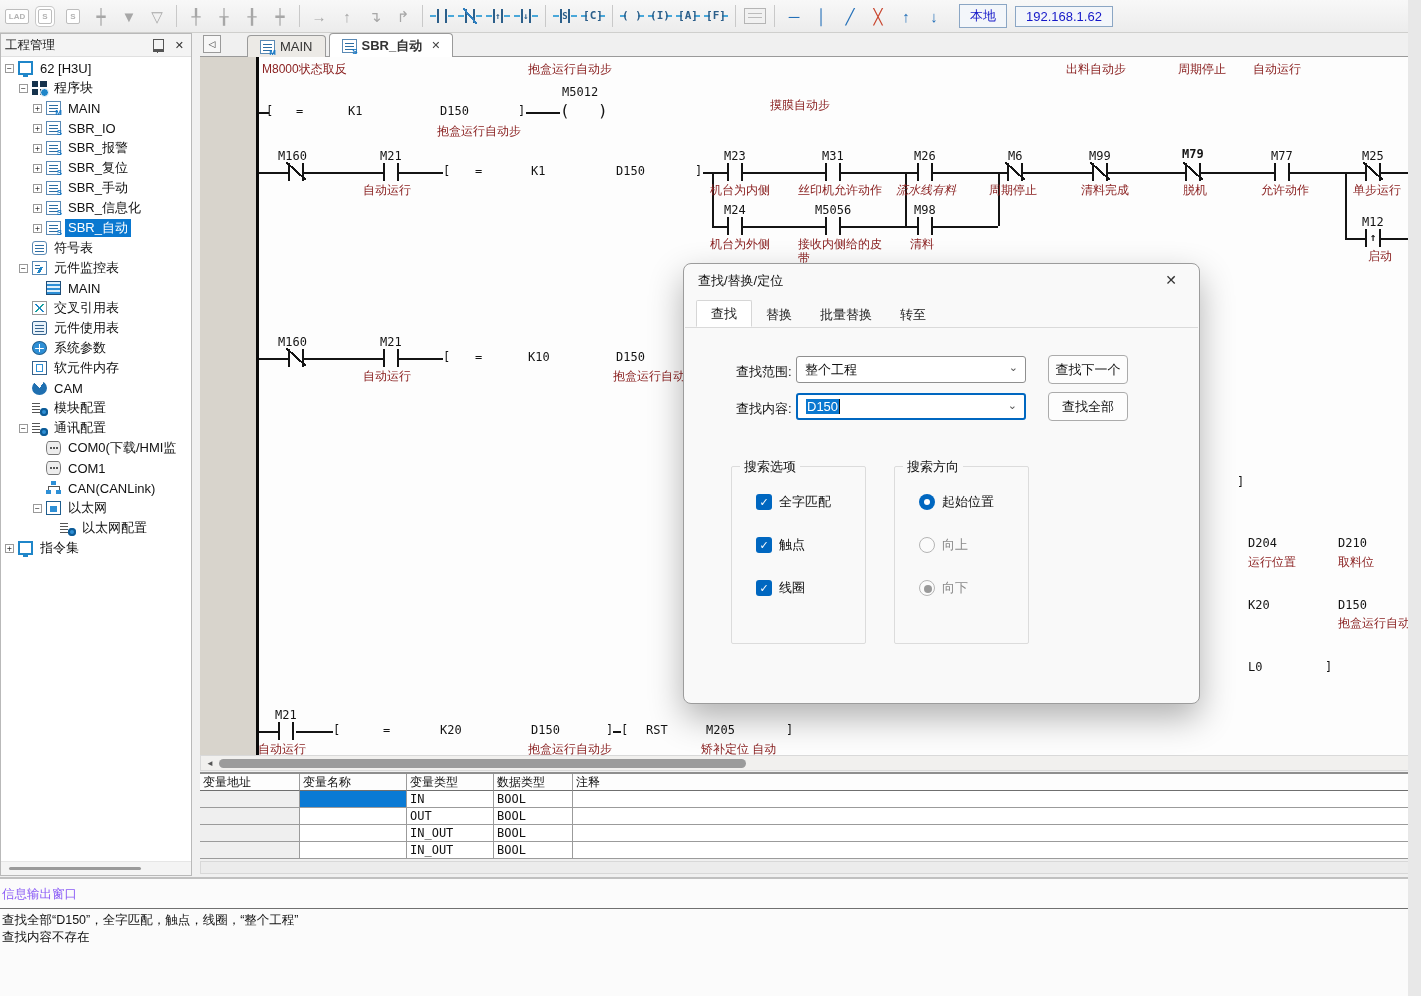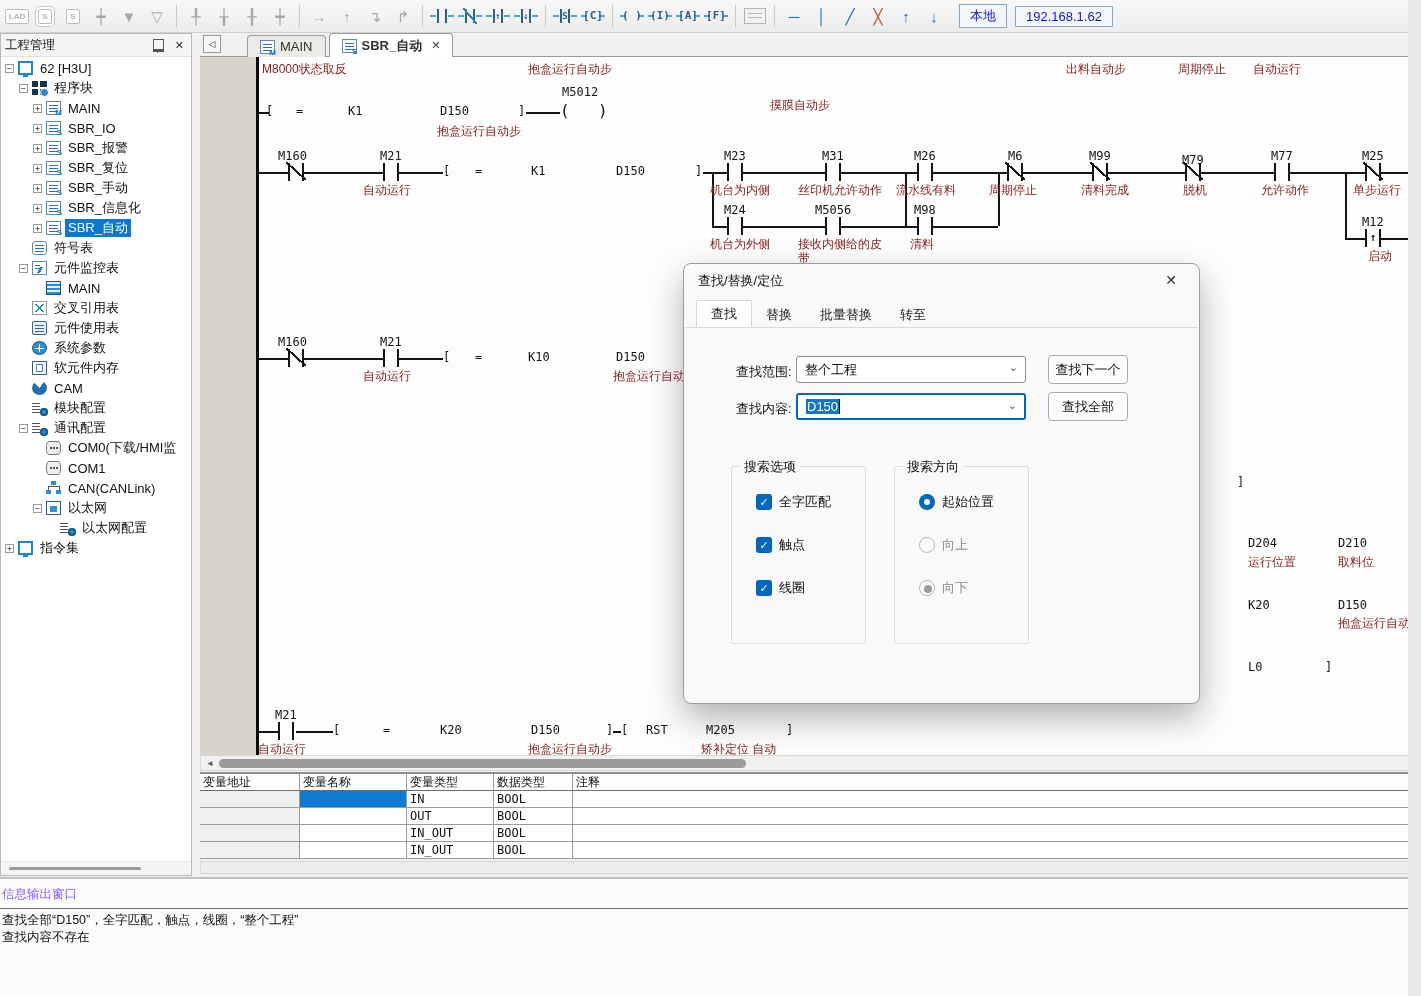--- a/index.html
+++ b/index.html
@@ -516,30 +516,30 @@
       <div class="vwire" style="height: 54px; left: 512px; top: 115px;"></div>
       <div class="ct no" style="left: 527px; top: 106px;"></div>
       <div class="dev" style="left: 524px; top: 92px;">M23</div>
       <div class="cmt" style="left: 510px; top: 125px;">机台为内侧</div>
       <div class="ct no" style="left: 625px; top: 106px;"></div>
       <div class="dev" style="left: 622px; top: 92px;">M31</div>
       <div class="cmt" style="left: 598px; top: 125px;">丝印机允许动作</div>
       <div class="vwire" style="height: 54px; left: 705px; top: 115px;"></div>
       <div class="ct no" style="left: 717px; top: 106px;"></div>
       <div class="dev" style="left: 714px; top: 92px;">M26</div>
-      <div class="cmt" style="left: 696px; top: 125px;">流水线有料</div>
+      <div class="cmt" style="left: 696px; top: 125px; font-style: italic;">流水线有料</div>
       <div class="vwire" style="height: 54px; left: 798px; top: 115px;"></div>
       <div class="ct nc" style="left: 807px; top: 106px;"></div>
       <div class="dev" style="left: 808px; top: 92px;">M6</div>
       <div class="cmt" style="left: 789px; top: 125px;">周期停止</div>
       <div class="ct nc" style="left: 892px; top: 106px;"></div>
       <div class="dev" style="left: 889px; top: 92px;">M99</div>
       <div class="cmt" style="left: 881px; top: 125px;">清料完成</div>
       <div class="ct nc" style="left: 985px; top: 106px;"></div>
-      <div class="dev" style="left: 982px; top: 96px;">M79</div>
+      <div class="dev" style="left: 982px; top: 90px; font-weight: bold;">M79</div>
       <div class="cmt" style="left: 983px; top: 125px;">脱机</div>
       <div class="ct no" style="left: 1074px; top: 106px;"></div>
       <div class="dev" style="left: 1071px; top: 92px;">M77</div>
       <div class="cmt" style="left: 1061px; top: 125px;">允许动作</div>
       <div class="vwire" style="height: 66px; left: 1145px; top: 115px;"></div>
       <div class="ct nc" style="left: 1165px; top: 106px;"></div>
       <div class="dev" style="left: 1162px; top: 92px;">M25</div>
       <div class="cmt" style="left: 1153px; top: 125px;">单步运行</div>
       <div class="wire" style="width: 286px; left: 512px; top: 169px;"></div>
       <div class="ct no" style="left: 527px; top: 160px;"></div>

